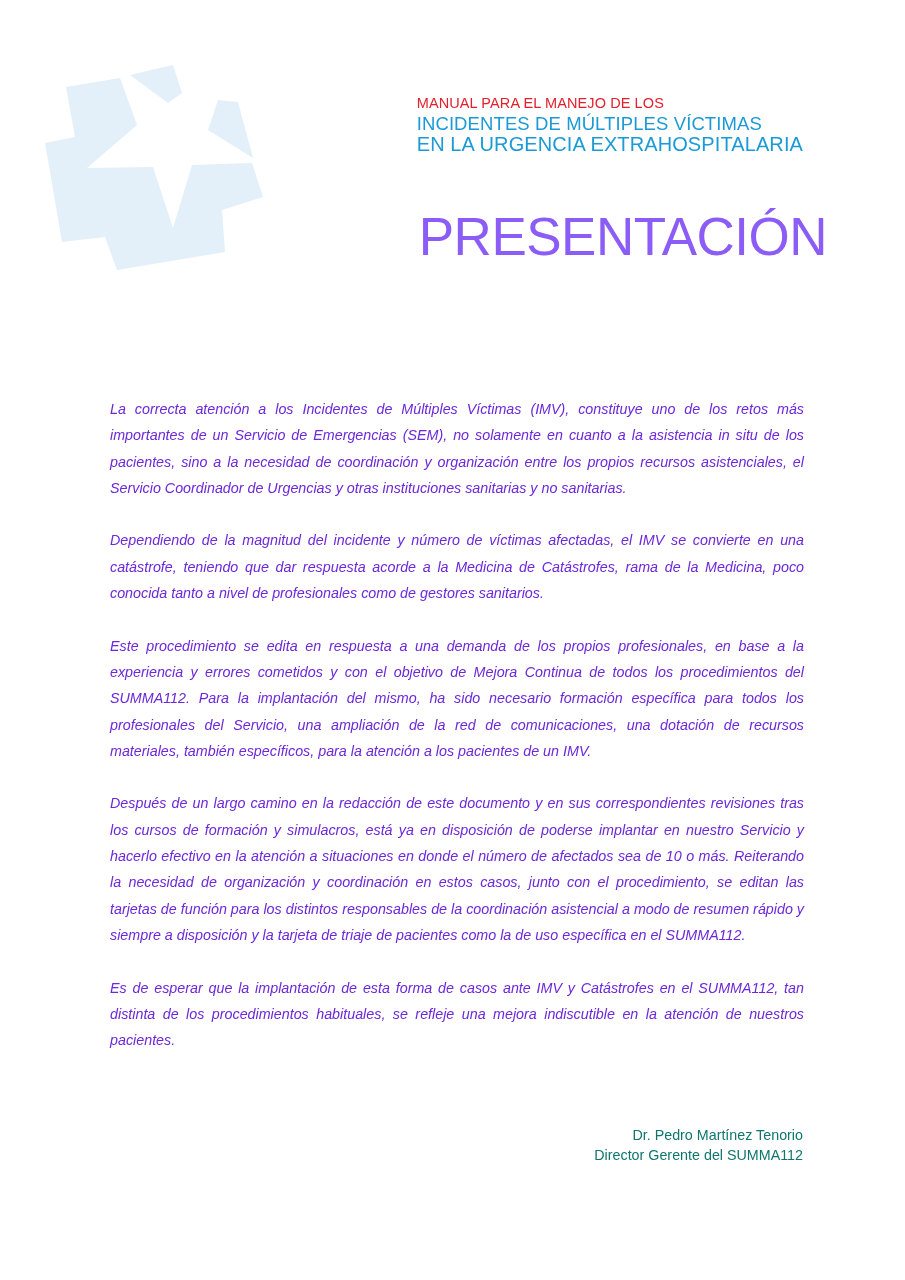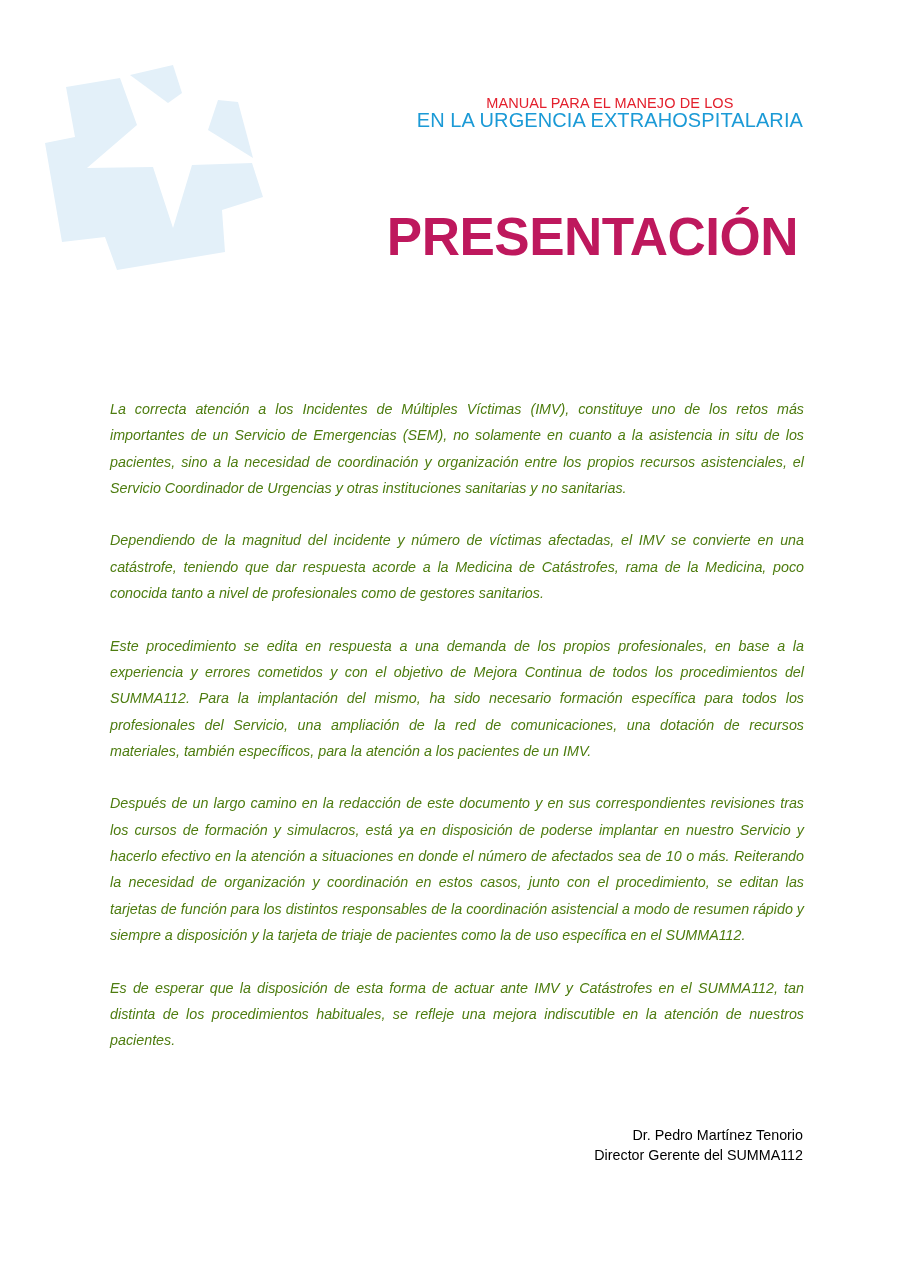--- a/index.html
+++ b/index.html
@@ -19,21 +19,21 @@
       position: absolute;
       left: 0;
       top: 0;
       width: 300px;
       height: 300px;
     }
     .header-block {
       position: absolute;
       right: 102px;
       top: 94px;
-      text-align: center;
+      text-align: left;
     }
     .header-line1 {
       color: #e3202d;
       font-size: 14.5px;
       letter-spacing: 0.1px;
       line-height: 18px;
     }
     .header-line2 {
       color: #1b9ad6;
       font-size: 18.5px;
@@ -41,80 +41,81 @@
       letter-spacing: 0.1px;
     }
     .header-line3 {
       color: #1b9ad6;
       font-size: 20px;
       line-height: 17px;
       letter-spacing: 0.1px;
     }
     .page-title {
       position: absolute;
-      right: 107px;
+      right: 78px;
       top: 205px;
-      color: #be185d;
+      color: #8b5cf6;
       font-size: 53px;
       line-height: 64px;
       letter-spacing: -0.5px;
       margin: 0;
-      font-weight: bold;
+      font-weight: normal;
     }
     .body-text {
       position: absolute;
       left: 110px;
       top: 396px;
       width: 694px;
     }
     .para {
       font-style: italic;
       font-size: 14.3px;
       line-height: 26.3px;
       text-align: justify;
       margin: 0 0 26.3px 0;
-      color: #4d7c0f;
+      color: #6d28d9;
     }
     .signature {
       position: absolute;
       right: 102px;
       top: 1125px;
       text-align: right;
       font-size: 14.3px;
       line-height: 20px;
-      color: #000000;
+      color: #0f766e;
     }
     .sig-role {
     }
   </style>
 </head>
 <body>
 
 <svg class="logo" viewBox="0 0 300 300" xmlns="http://www.w3.org/2000/svg">
   <g fill="#e3f0f9">
 
     <polygon points="66,87 120,78 137,125 87,168 153,167 173,228 192,165 252,163 263,197 222,210 225,252 117,270 105,237 62,242 45,143 75,137"></polygon>
 
     <polygon points="130,75 173,65 182,93 168,103"></polygon>
 
     <polygon points="218,100 238,102 253,158 208,130"></polygon>
   </g>
 </svg>
 
 <div class="header-block">
   <div class="header-line1">MANUAL PARA EL MANEJO DE LOS</div>
+  <div class="header-line2">INCIDENTES DE MÚLTIPLES VÍCTIMAS</div>
   <div class="header-line3">EN LA URGENCIA EXTRAHOSPITALARIA</div>
 </div>
 
 <h1 class="page-title">PRESENTACIÓN</h1>
 
 <div class="body-text">
   <p class="para">La correcta atención a los Incidentes de Múltiples Víctimas (IMV), constituye uno de los retos más importantes de un Servicio de Emergencias (SEM), no solamente en cuanto a la asistencia in situ de los pacientes, sino a la necesidad de coordinación y organización entre los propios recursos asistenciales, el Servicio Coordinador de Urgencias y otras instituciones sanitarias y no sanitarias.</p>
   <p class="para">Dependiendo de la magnitud del incidente y número de víctimas afectadas, el IMV se convierte en una catástrofe, teniendo que dar respuesta acorde a la Medicina de Catástrofes, rama de la Medicina, poco conocida tanto a nivel de profesionales como de gestores sanitarios.</p>
   <p class="para">Este procedimiento se edita en respuesta a una demanda de los propios profesionales, en base a la experiencia y errores cometidos y con el objetivo de Mejora Continua de todos los procedimientos del SUMMA112. Para la implantación del mismo, ha sido necesario formación específica para todos los profesionales del Servicio, una ampliación de la red de comunicaciones, una dotación de recursos materiales, también específicos, para la atención a los pacientes de un IMV.</p>
   <p class="para">Después de un largo camino en la redacción de este documento y en sus correspondientes revisiones tras los cursos de formación y simulacros, está ya en disposición de poderse implantar en nuestro Servicio y hacerlo efectivo en la atención a situaciones en donde el número de afectados sea de 10 o más. Reiterando la necesidad de organización y coordinación en estos casos, junto con el procedimiento, se editan las tarjetas de función para los distintos responsables de la coordinación asistencial a modo de resumen rápido y siempre a disposición y la tarjeta de triaje de pacientes como la de uso específica en el SUMMA112.</p>
-  <p class="para">Es de esperar que la disposición de esta forma de actuar ante IMV y Catástrofes en el SUMMA112, tan distinta de los procedimientos habituales, se refleje una mejora indiscutible en la atención de nuestros pacientes.</p>
+  <p class="para">Es de esperar que la implantación de esta forma de casos ante IMV y Catástrofes en el SUMMA112, tan distinta de los procedimientos habituales, se refleje una mejora indiscutible en la atención de nuestros pacientes.</p>
 </div>
 
 <div class="signature">
   <div class="sig-name">Dr. Pedro Martínez Tenorio</div>
   <div class="sig-role">Director Gerente del SUMMA112</div>
 </div>
 
 </body></html>

